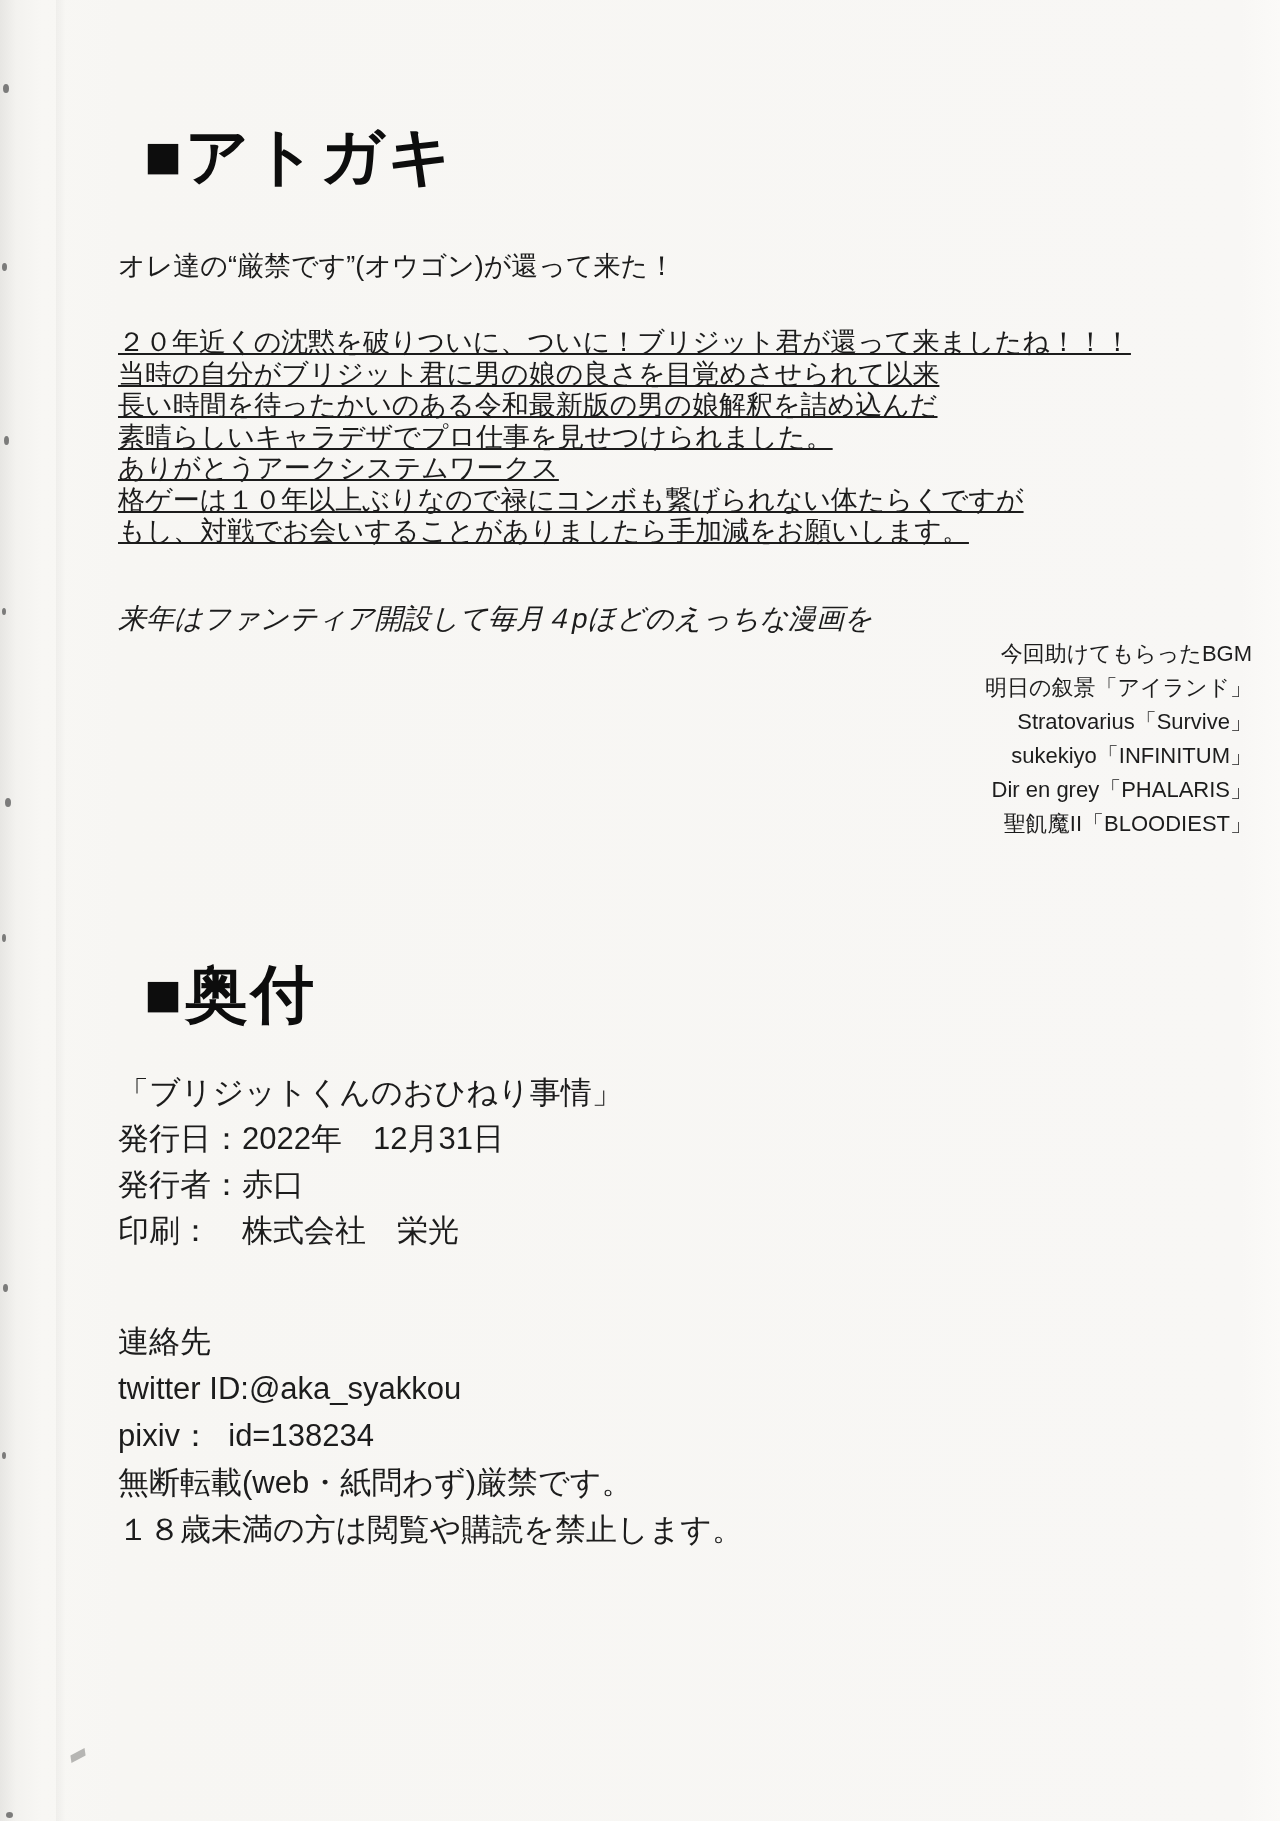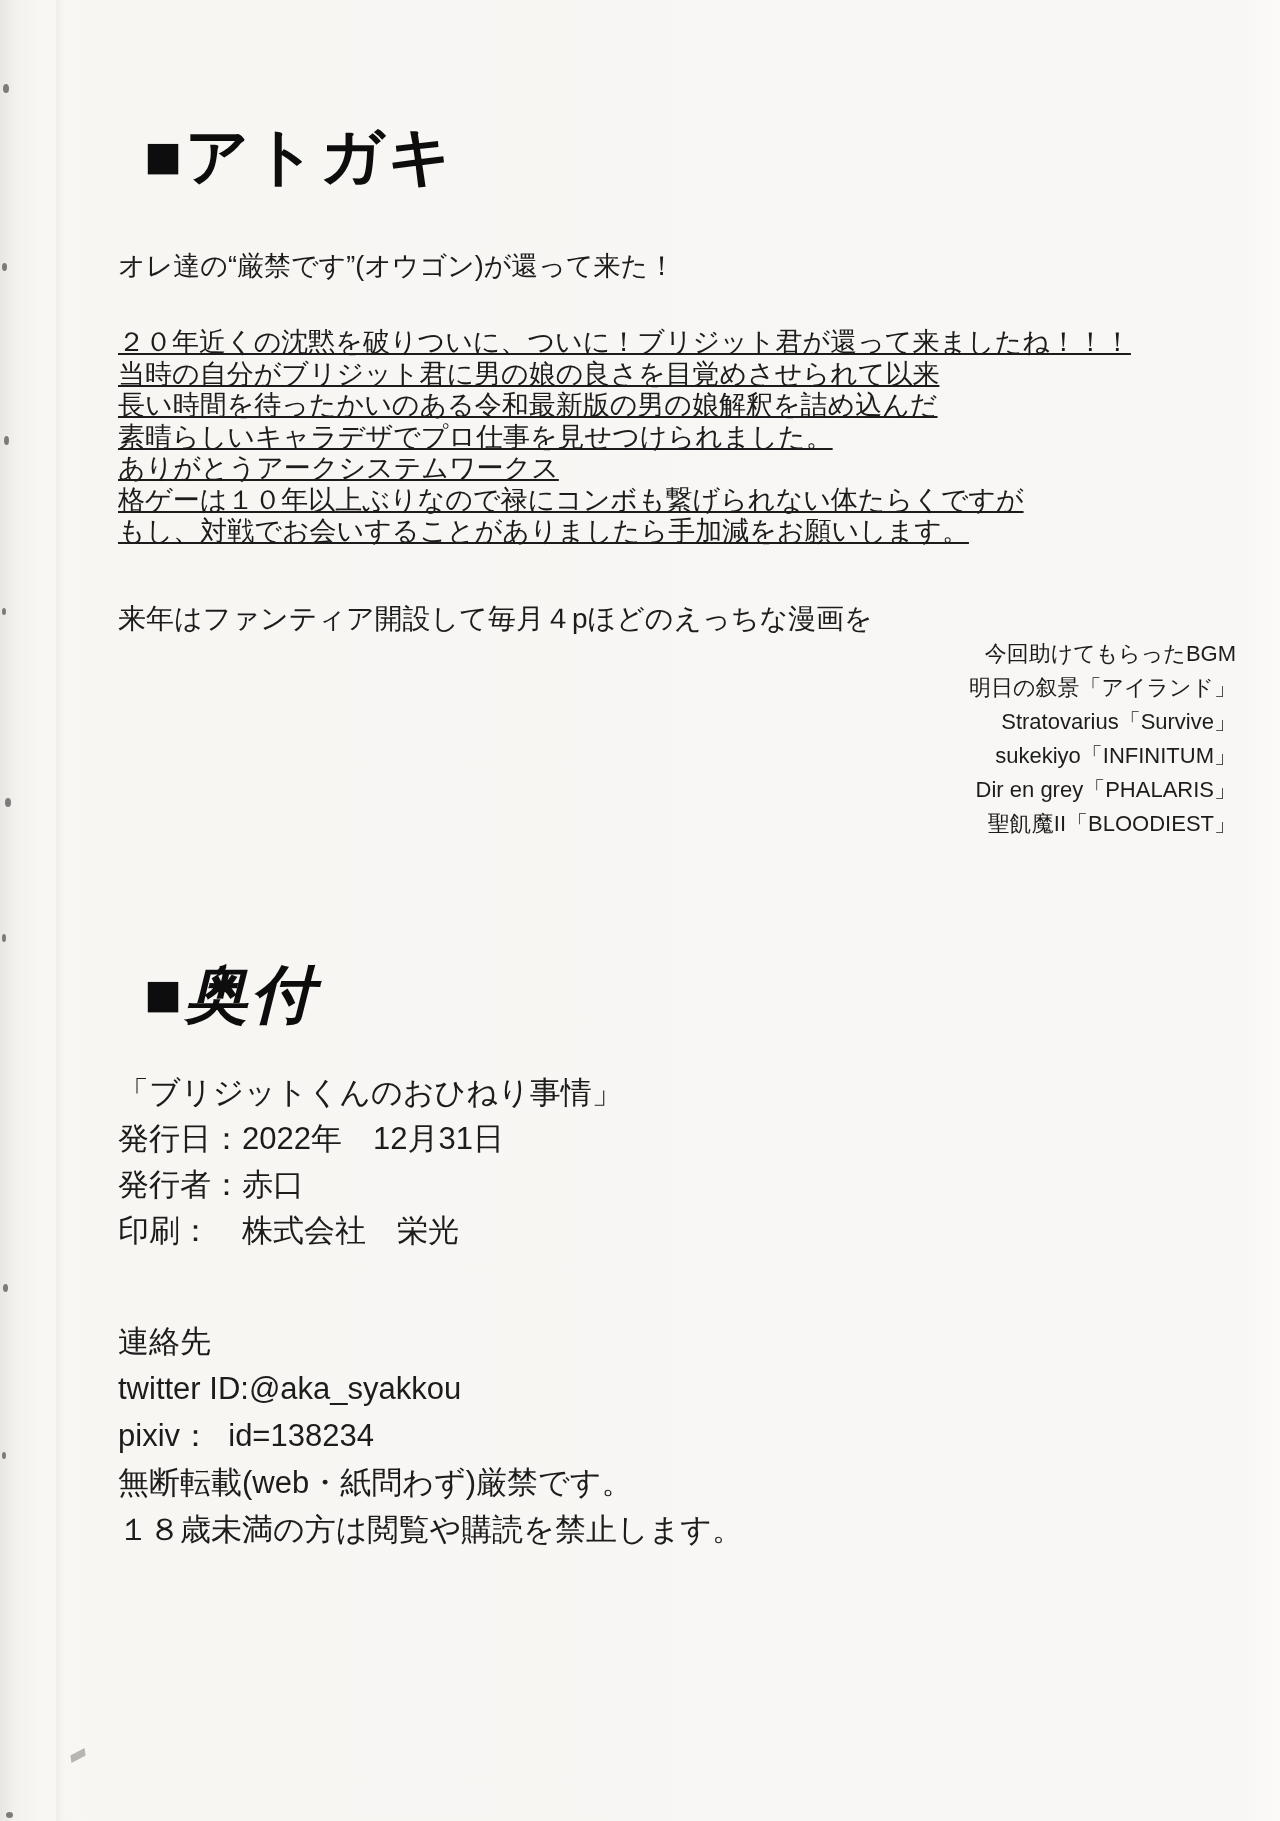--- a/index.html
+++ b/index.html
@@ -27,21 +27,21 @@
     pointer-events: none;
   }
   .speck {
     position: absolute;
     background: #555;
     border-radius: 50%;
     opacity: 0.75;
   }
   .content {
     position: relative;
-    padding: 120px 44px 0 118px;
+    padding: 120px 28px 0 118px;
     box-sizing: border-box;
   }
   .big-heading {
     margin: 0 0 0 26px;
     font-size: 63px;
     line-height: 72px;
     font-weight: 900;
     letter-spacing: 3px;
     color: #0d0d0d;
   }
@@ -59,30 +59,30 @@
     font-size: 27px;
     line-height: 31.5px;
     font-weight: 500;
     text-decoration: underline;
   }
   .para-plans {
     margin-top: 52px;
     font-size: 28px;
     line-height: 37px;
     font-weight: 500;
+    font-style: italic;
   }
   .para-bgm {
     font-size: 22px;
     line-height: 34px;
     font-weight: 500;
     text-align: right;
   }
   .colophon-heading {
     margin-top: 117px;
-    font-style: italic;
   }
   .colophon-block {
     margin-top: 40px;
     font-size: 31px;
     line-height: 46px;
     font-weight: 500;
   }
   .contact-block {
     margin-top: 64px;
     font-size: 31px;

